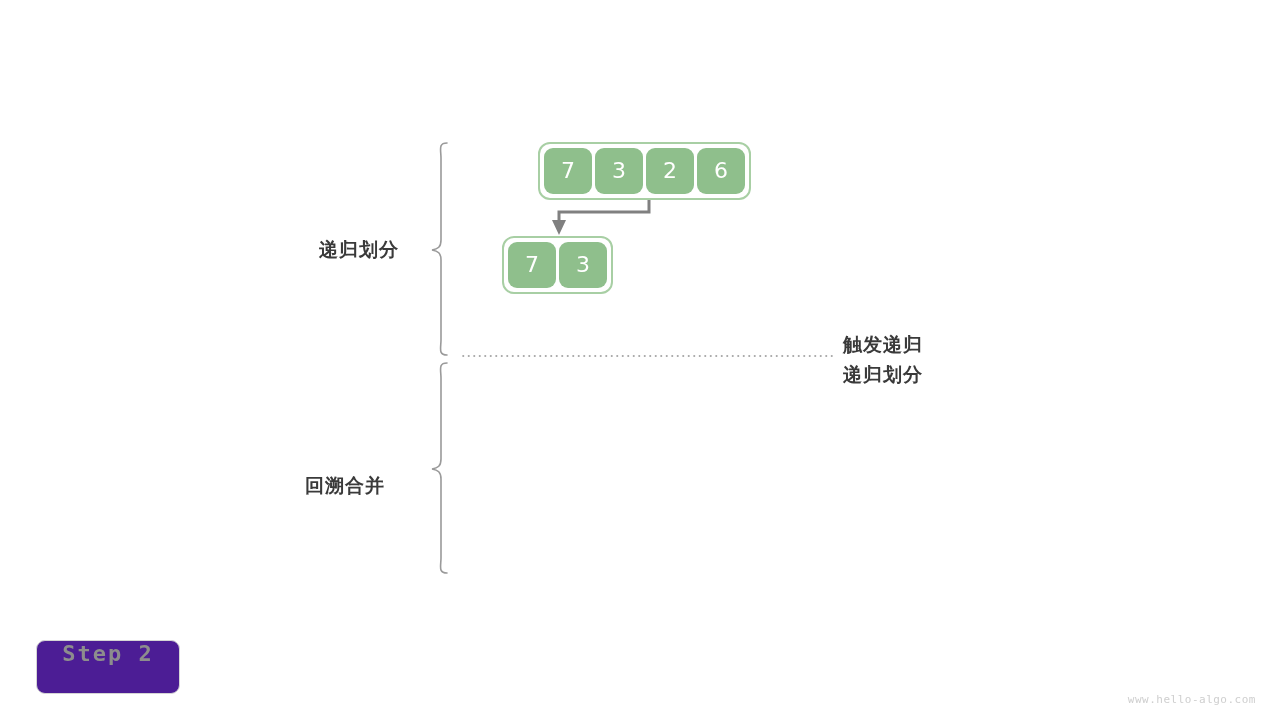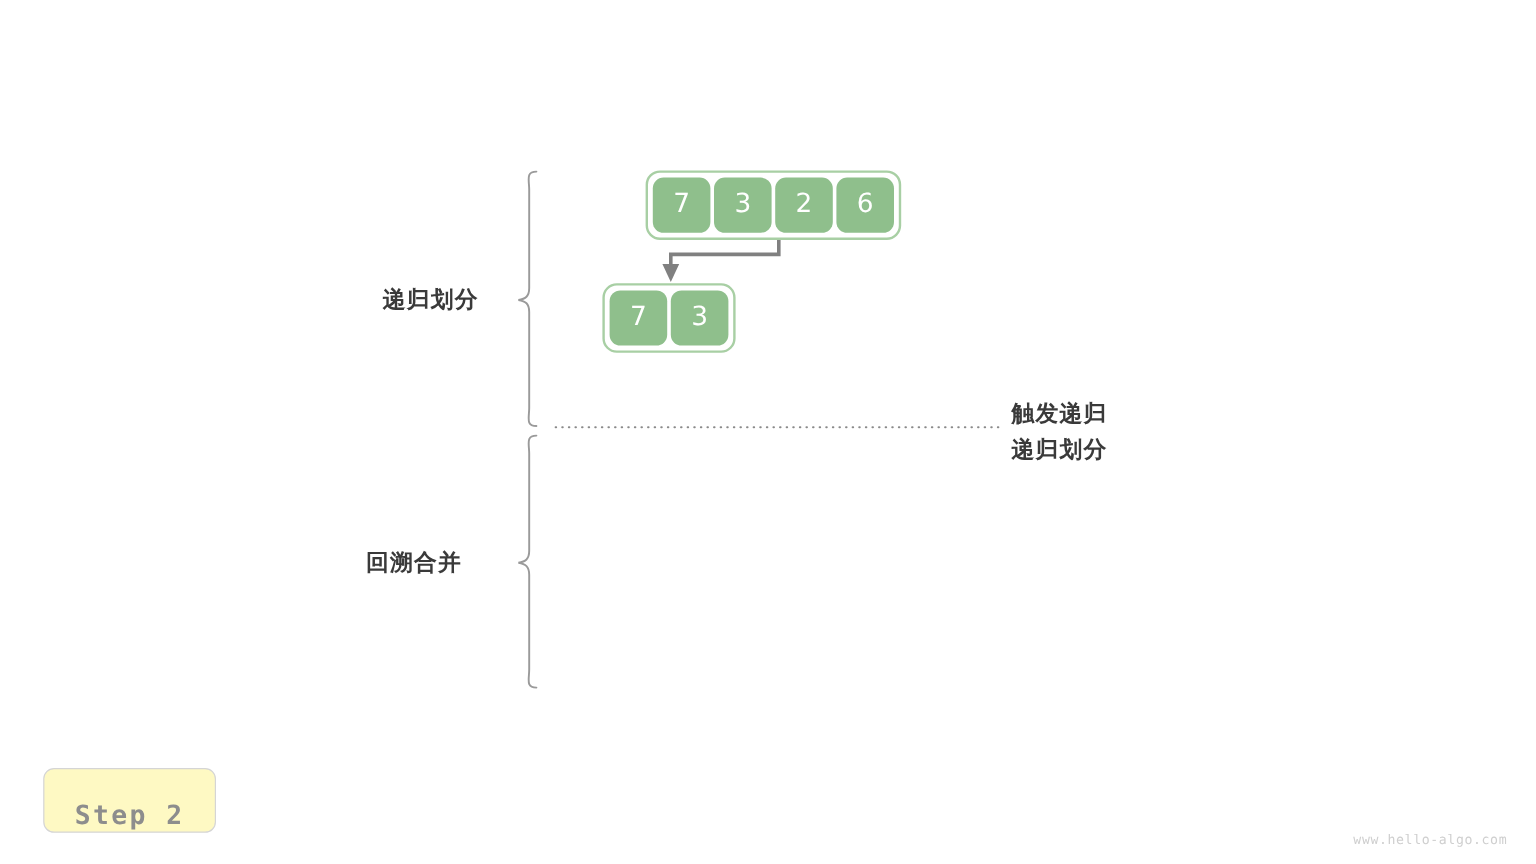--- a/index.html
+++ b/index.html
@@ -26,21 +26,21 @@
   .section-label {
     position: absolute;
     font-family: "DejaVu Sans", "Liberation Sans", sans-serif;
     font-weight: 700;
     font-size: 19px;
     color: #3a3a3a;
     letter-spacing: 1px;
     white-space: nowrap;
   }
   #label-divide { left: 319px; top: 237px; }
-  #label-merge  { left: 305px; top: 456px; }
+  #label-merge  { left: 305px; top: 473px; }
 
   
   #annotation {
     position: absolute;
     left: 843px;
     top: 331px;
     font-family: Liberation Mono, monospace;
     font-weight: 700;
     font-size: 19px;
     color: #3a3a3a;
@@ -83,23 +83,23 @@
   
   #step-badge {
     position: absolute;
     left: 36px;
     top: 640px;
     width: 144px;
     height: 54px;
     box-sizing: border-box;
     border: 1px solid #d5d5d5;
     border-radius: 9px;
-    background: #fef9c3;
+    background: #4c1d95;
     display: flex;
-    align-items: flex-end;
+    align-items: flex-start;
     justify-content: center;
   }
   #step-badge-text {
     font-family: "DejaVu Sans Mono", "Liberation Mono", monospace;
     font-size: 22px;
     font-weight: 700;
     color: #8d8d8d;
     letter-spacing: 2px;
   }
 

